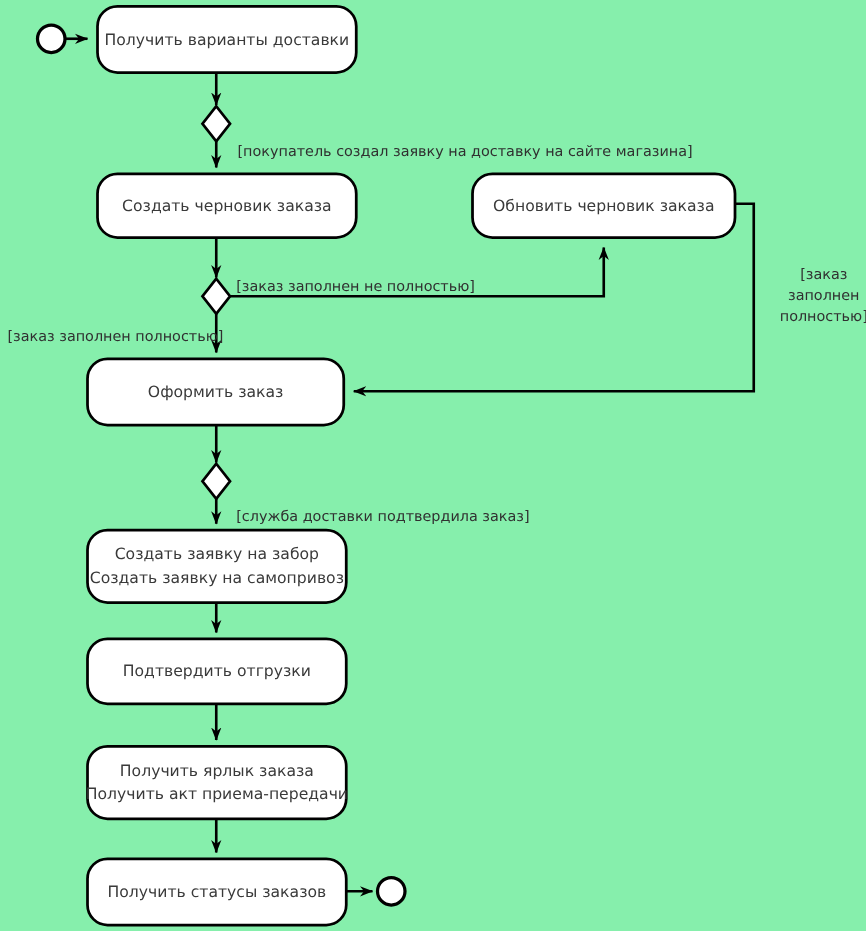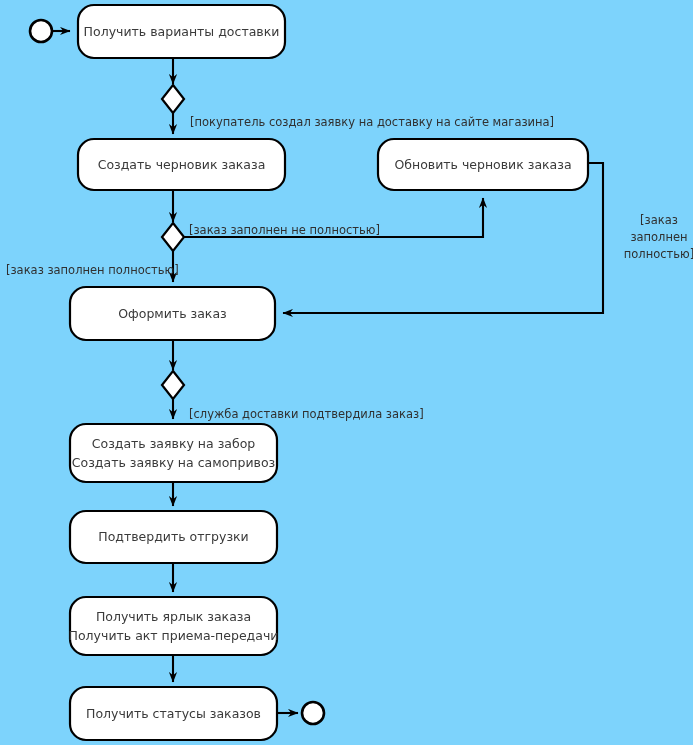--- a/index.html
+++ b/index.html
@@ -7,21 +7,21 @@
     padding: 0;
     background: #ffffff;
   }
   body {
     font-family: "DejaVu Sans", sans-serif;
   }
   #diagram-root {
     position: relative;
     width: 693px;
     height: 745px;
-    background: #7dd3fc;
+    background: #86efac;
     overflow: hidden;
   }
   svg.diagram-canvas {
     position: absolute;
     top: 0;
     left: 0;
     width: 693px;
     height: 745px;
   }
   .node-shape {

